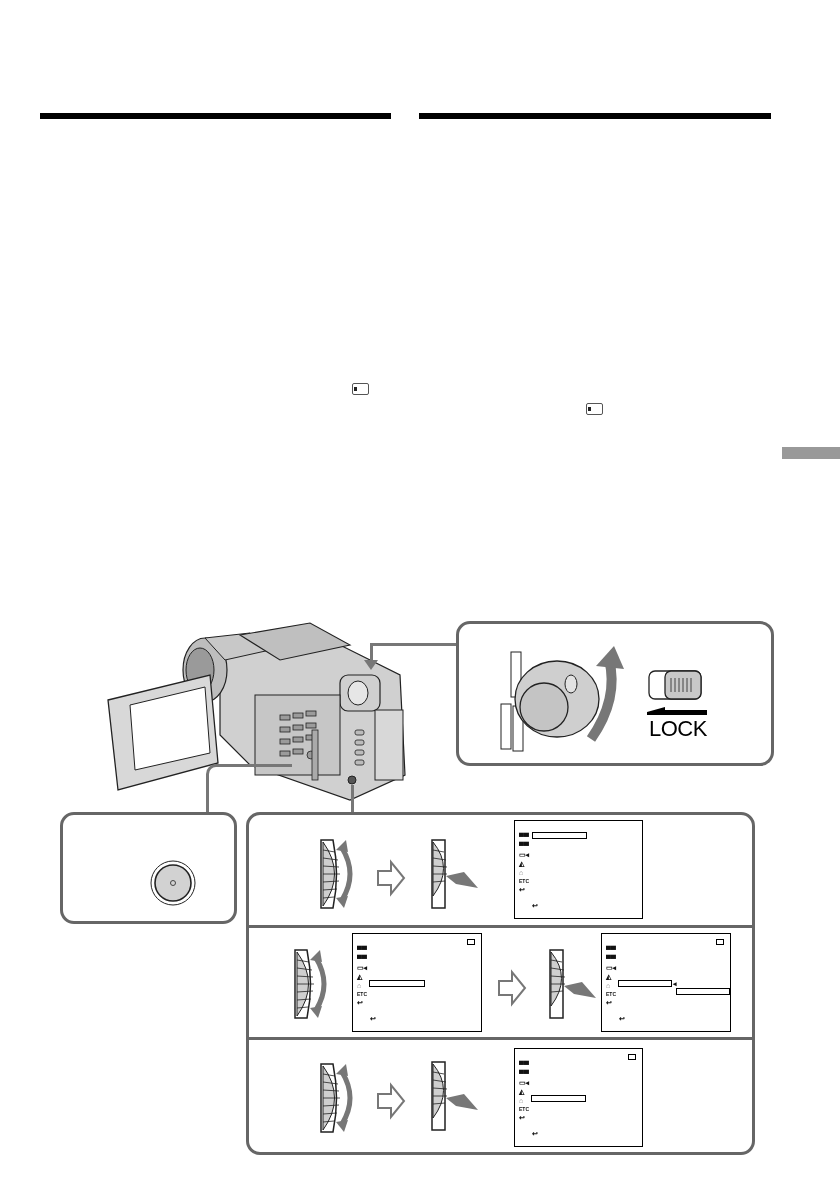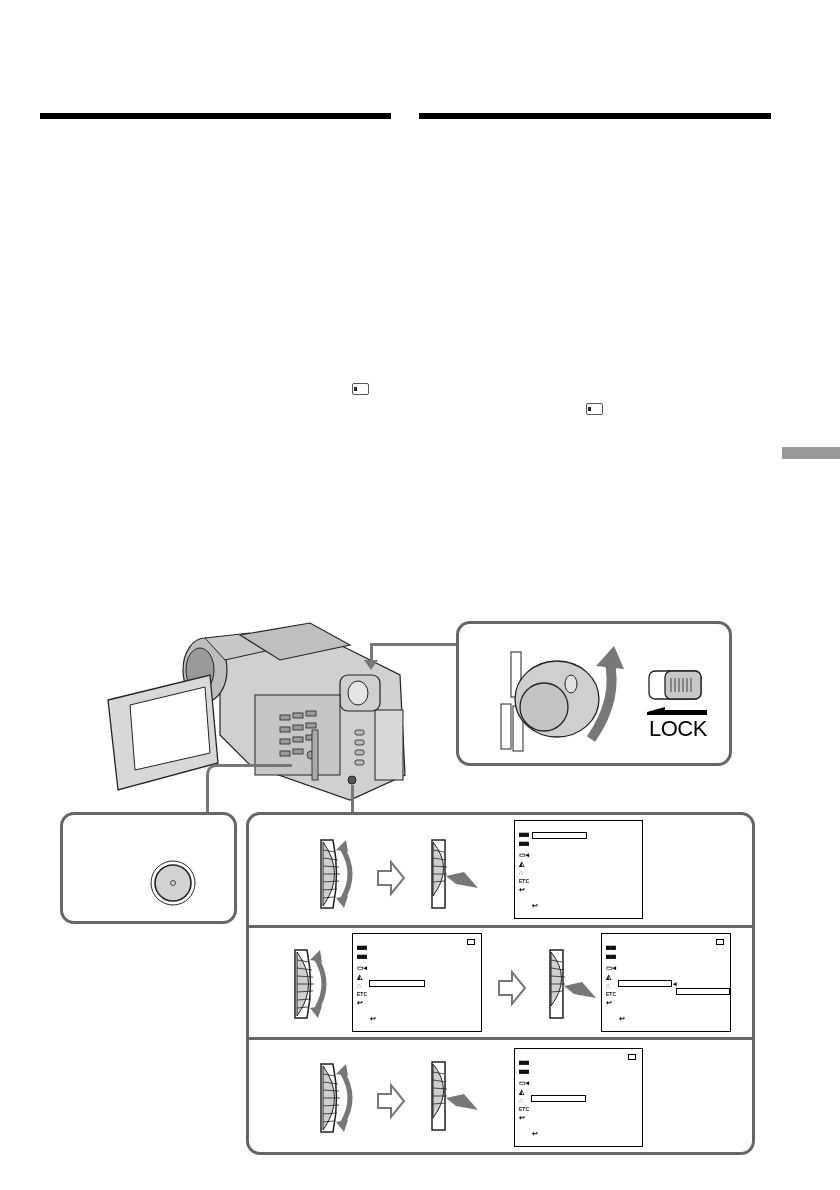--- a/index.html
+++ b/index.html
@@ -75,21 +75,21 @@
 
   <path d="M8 85 L110 60 L118 148 L18 175 Z" fill="#d8d8d8" stroke="#222" stroke-width="1.3"></path>
   <path d="M30 90 L105 72 L110 138 L35 155 Z" fill="#ffffff" stroke="#222" stroke-width="1"></path>
 </svg>
 
 <div class="connector" style="left:370px; top:643px; width:92px; height:20px; border-right:none; border-bottom:none;"></div>
 <svg style="left:364px; top:660px;" width="16" height="12">
     <path d="M0 0 L14 0 L7 10 Z" fill="#777"></path>
   </svg>
 
-<div class="panel" style="left:456px; top:621px; width:276px; height:145px;">
+<div class="panel" style="left:456px; top:621px; width:318px; height:145px;">
   <svg style="left:40px; top:20px;" width="160" height="110" viewBox="0 0 160 110">
     <rect x="12" y="8" width="10" height="45" fill="#fff" stroke="#222"></rect>
     <rect x="2" y="60" width="10" height="45" fill="#fff" stroke="#222"></rect>
     <rect x="14" y="62" width="10" height="45" fill="#fff" stroke="#222"></rect>
     <ellipse cx="58" cy="55" rx="42" ry="38" fill="#cfcfcf" stroke="#222" stroke-width="1.3"></ellipse>
     <circle cx="45" cy="63" r="24" fill="#c4c4c4" stroke="#222" stroke-width="1.3"></circle>
     <ellipse cx="72" cy="40" rx="6" ry="9" fill="#e2e2e2" stroke="#222"></ellipse>
     <path d="M92 95 Q120 55 110 15" stroke="#777" stroke-width="10" fill="none"></path>
     <path d="M97 22 L115 2 L125 25 Z" fill="#777"></path>
   </svg>

